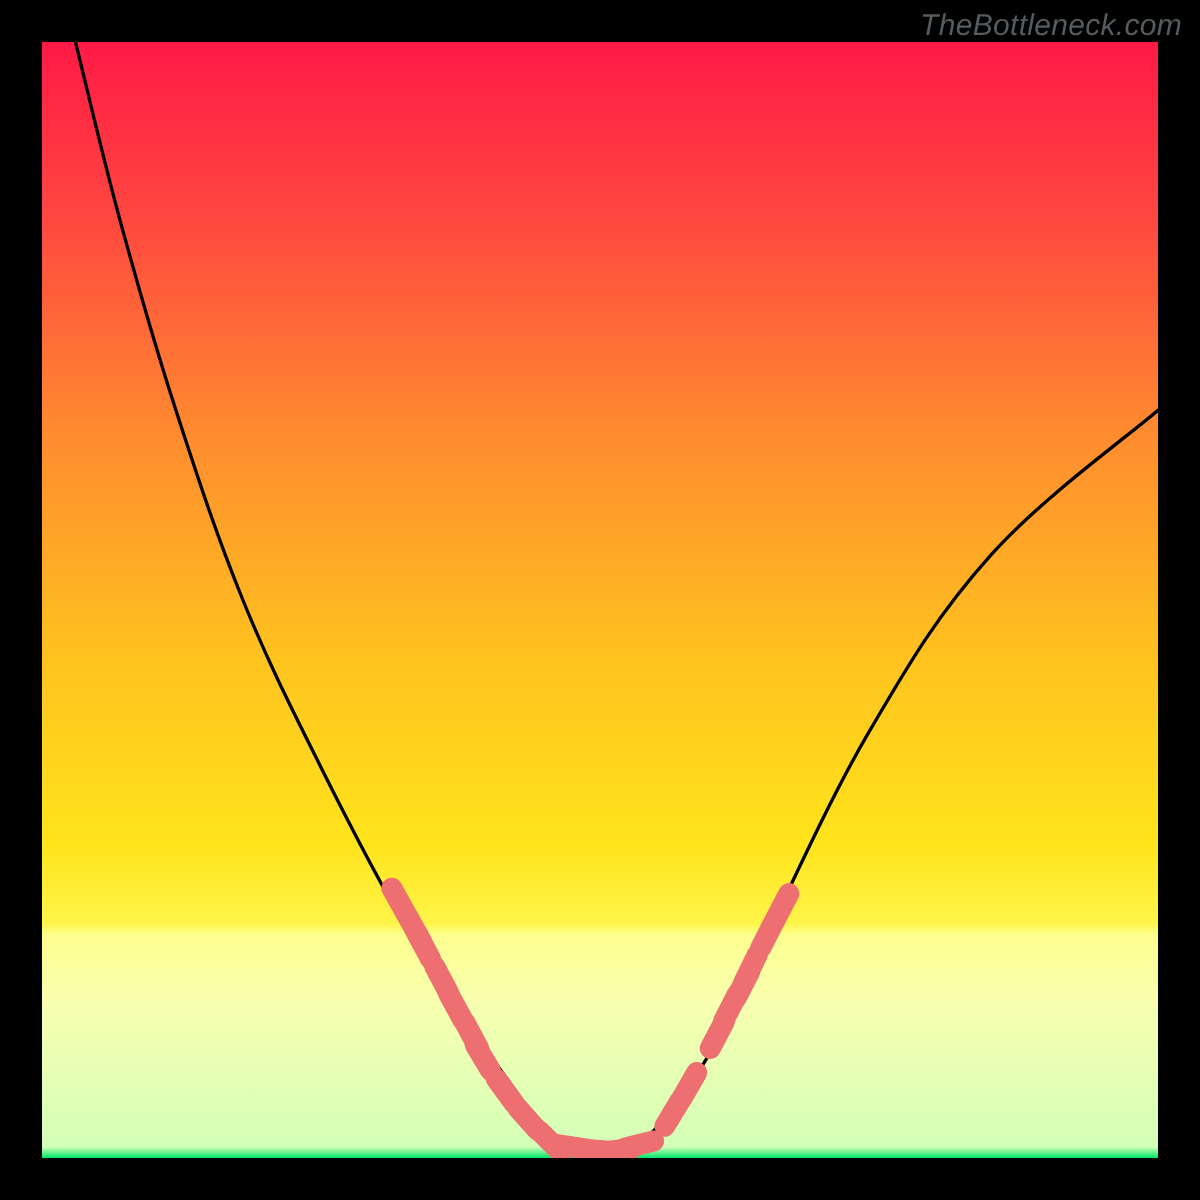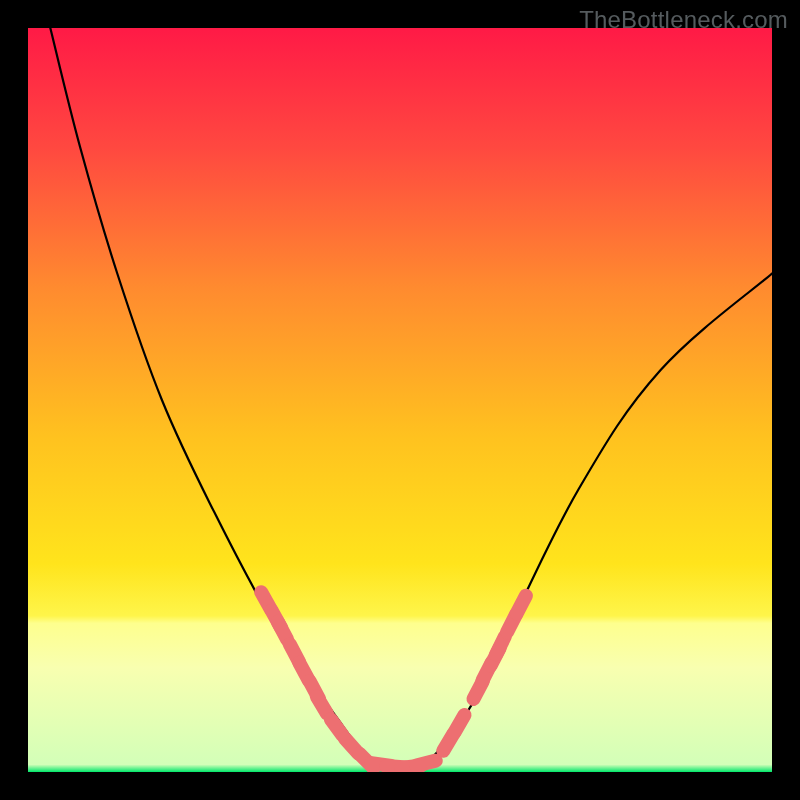--- a/index.html
+++ b/index.html
@@ -16,25 +16,26 @@
     left: 28px;
     top: 28px;
     width: 744px;
     height: 744px;
     box-sizing: border-box;
   }
   .watermark {
     position: absolute;
     top: 6px;
     right: 12px;
-    font-size: 24px;
+    font-size: 20px;
     font-weight: 500;
     color: #555b5e;
     letter-spacing: 0.2px;
     pointer-events: none;
+    font-style: italic;
   }
   svg {
     display: block;
   }
 </style>
 </head>
 <body>
 
 <div class="watermark">TheBottleneck.com</div>
 

